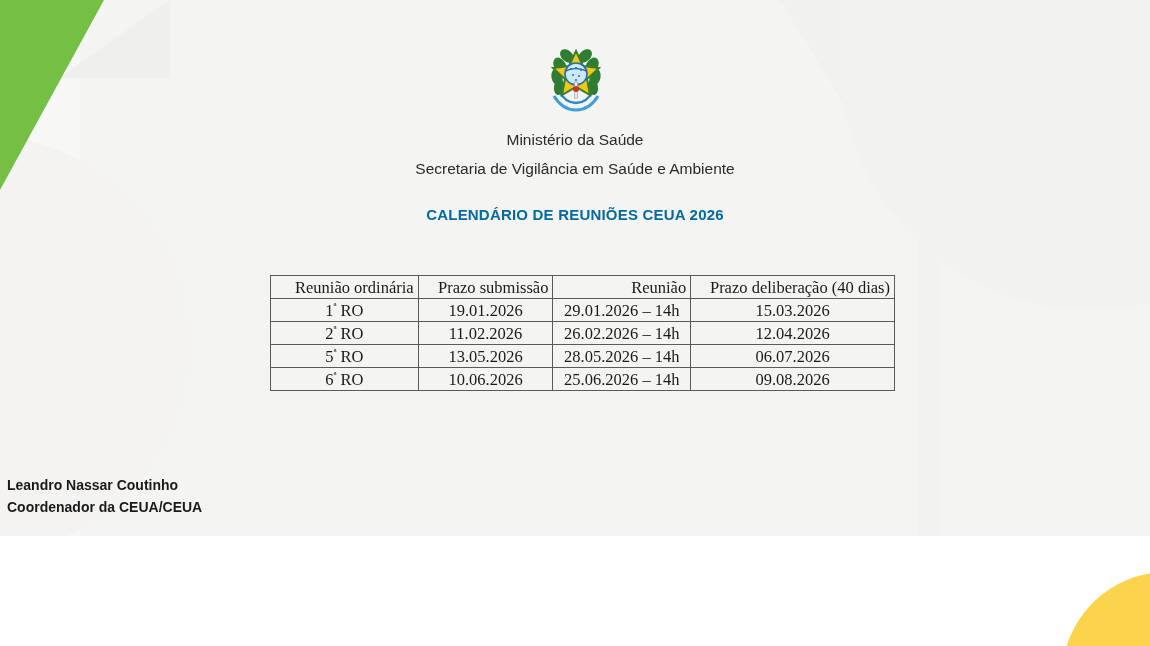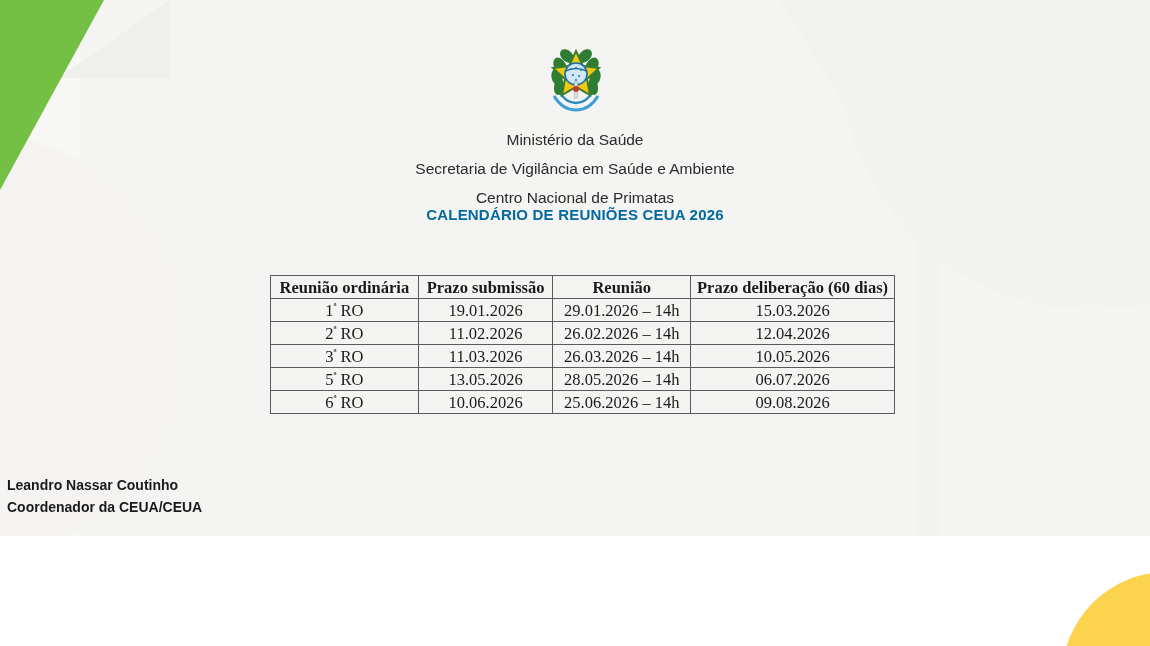--- a/index.html
+++ b/index.html
@@ -170,21 +170,21 @@
   table.cal th,
   table.cal td {
     border: 1px solid #5a5a5a;
     text-align: center;
     padding: 1px 4px;
     height: 20px;
     font-weight: normal;
     line-height: 19px;
     white-space: nowrap;
   }
-  table.cal th { font-weight: bold; }
+  table.cal th { font-weight: normal; text-align: right; }
   .col-a { width: 148px; }
   .col-b { width: 135px; }
   .col-c { width: 138px; }
   .col-d { width: 204px; }
   .ord-sup {
     font-size: 11px;
     vertical-align: super;
     line-height: 0;
   }
 
@@ -262,61 +262,54 @@
         </g>
 
         <rect x="26.6" y="38" width="2.8" height="16" fill="#e9e9e9" stroke="#9a9a9a" stroke-width="0.6"></rect>
         <circle cx="28" cy="45" r="3" fill="#c0392b"></circle>
       </svg>
     </div>
 
     <div class="org-lines">
       <div>Ministério da Saúde</div>
       <div>Secretaria de Vigilância em Saúde e Ambiente</div>
-      <div>Centro Nacional de Primatas</div>
     </div>
 
     <div class="doc-title">CALENDÁRIO DE REUNIÕES CEUA 2026</div>
 
     <div class="table-wrap">
       <table class="cal">
         <colgroup>
           <col class="col-a">
             <col class="col-b">
             <col class="col-c">
             <col class="col-d">
         </colgroup>
         <thead>
           <tr>
             <th>Reunião ordinária</th>
             <th>Prazo submissão</th>
             <th>Reunião</th>
-            <th>Prazo deliberação (60 dias)</th>
+            <th>Prazo deliberação (40 dias)</th>
           </tr>
         </thead>
         <tbody id="cal-body">
             <tr>
               <td><span>1</span><span class="ord-sup">ª</span><span> RO</span></td>
               <td>19.01.2026</td>
               <td>29.01.2026 – 14h</td>
               <td>15.03.2026</td>
             </tr>
             <tr>
               <td><span>2</span><span class="ord-sup">ª</span><span> RO</span></td>
               <td>11.02.2026</td>
               <td>26.02.2026 – 14h</td>
               <td>12.04.2026</td>
             </tr>
             <tr>
-              <td><span>3</span><span class="ord-sup">ª</span><span> RO</span></td>
-              <td>11.03.2026</td>
-              <td>26.03.2026 – 14h</td>
-              <td>10.05.2026</td>
-            </tr>
-            <tr>
               <td><span>5</span><span class="ord-sup">ª</span><span> RO</span></td>
               <td>13.05.2026</td>
               <td>28.05.2026 – 14h</td>
               <td>06.07.2026</td>
             </tr>
             <tr>
               <td><span>6</span><span class="ord-sup">ª</span><span> RO</span></td>
               <td>10.06.2026</td>
               <td>25.06.2026 – 14h</td>
               <td>09.08.2026</td>

